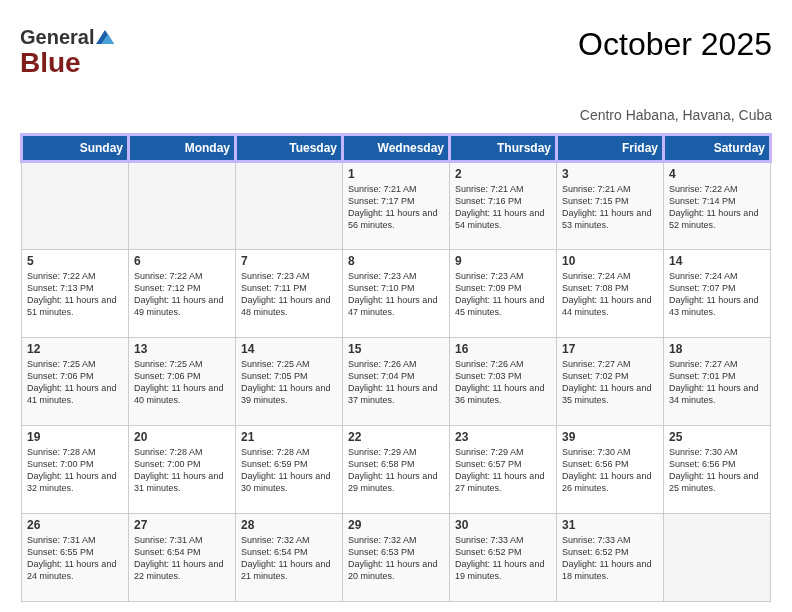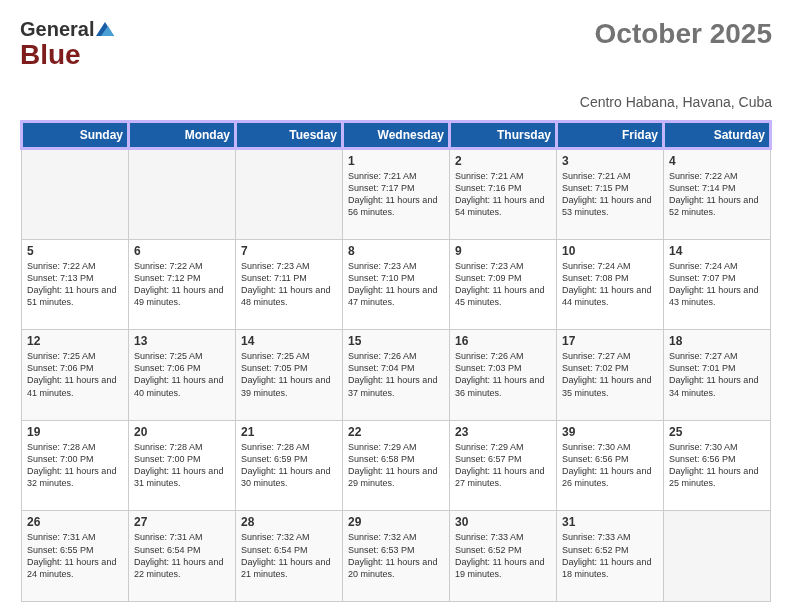--- a/index.html
+++ b/index.html
@@ -6,21 +6,21 @@
     body {
       font-family: Arial, sans-serif;
       background: #fff;
       width: 792px;
       height: 612px;
       overflow: hidden;
     }
     .page {
       width: 792px;
       height: 612px;
-      padding: 18px 20px 10px 20px;
+      padding: 26px 20px 10px 20px;
       display: flex;
       flex-direction: column;
     }
     .header {
       display: flex;
       justify-content: space-between;
       align-items: flex-start;
       margin-bottom: 10px;
     }
     .logo {
@@ -43,23 +43,23 @@
       width: 18px;
       height: 14px;
       display: inline-block;
       vertical-align: middle;
       margin-left: 2px;
     }
     .title-area {
       text-align: right;
     }
     .month-title {
-      font-size: 28px;
-      font-weight: bold;
-      color: #737373;
+      font-size: 32px;
+      font-weight: normal;
+      color: #000000;
     }
     .location {
       font-size: 14px;
       color: #555;
       margin-top: 44px;
     }
     .calendar {
       flex: 1;
       border: 1px solid #ccc;
       border-collapse: collapse;

